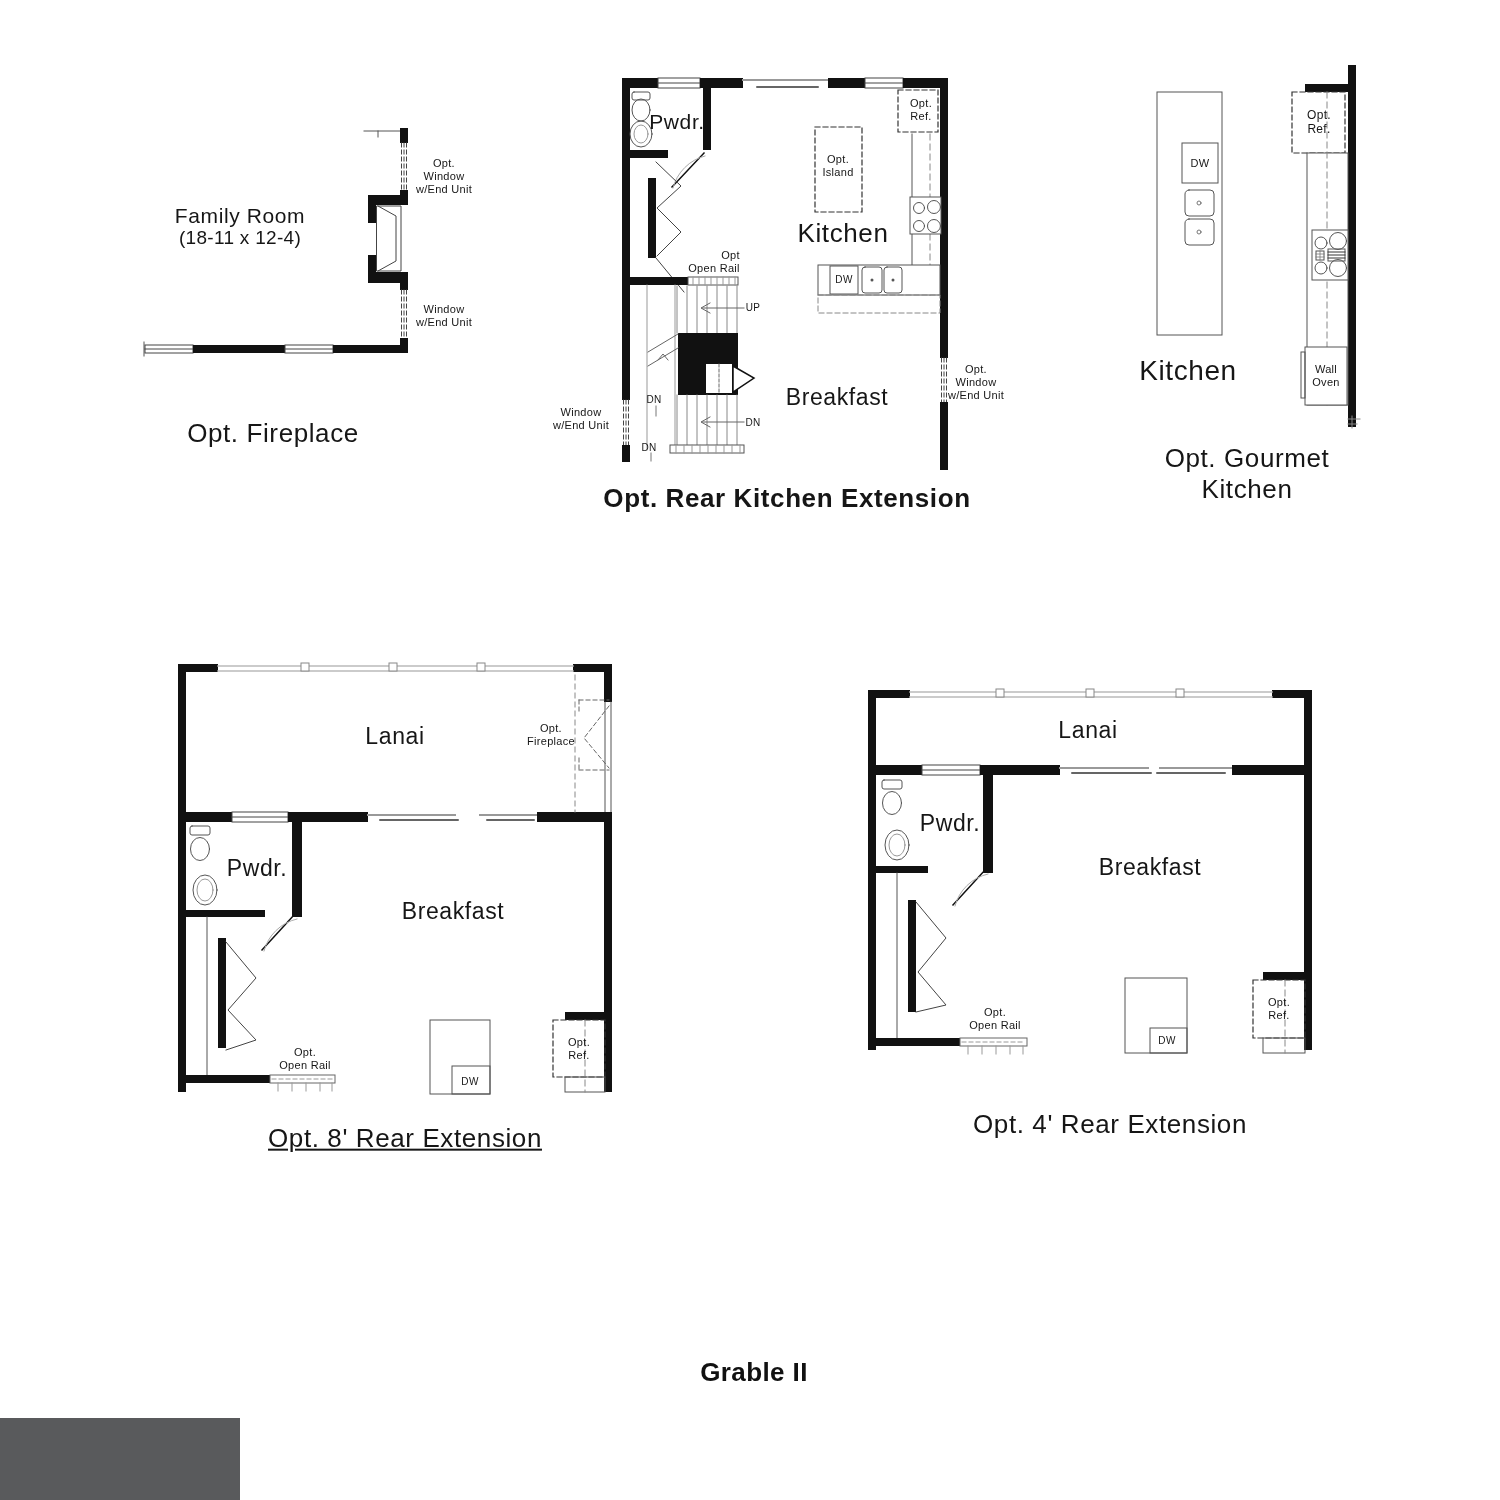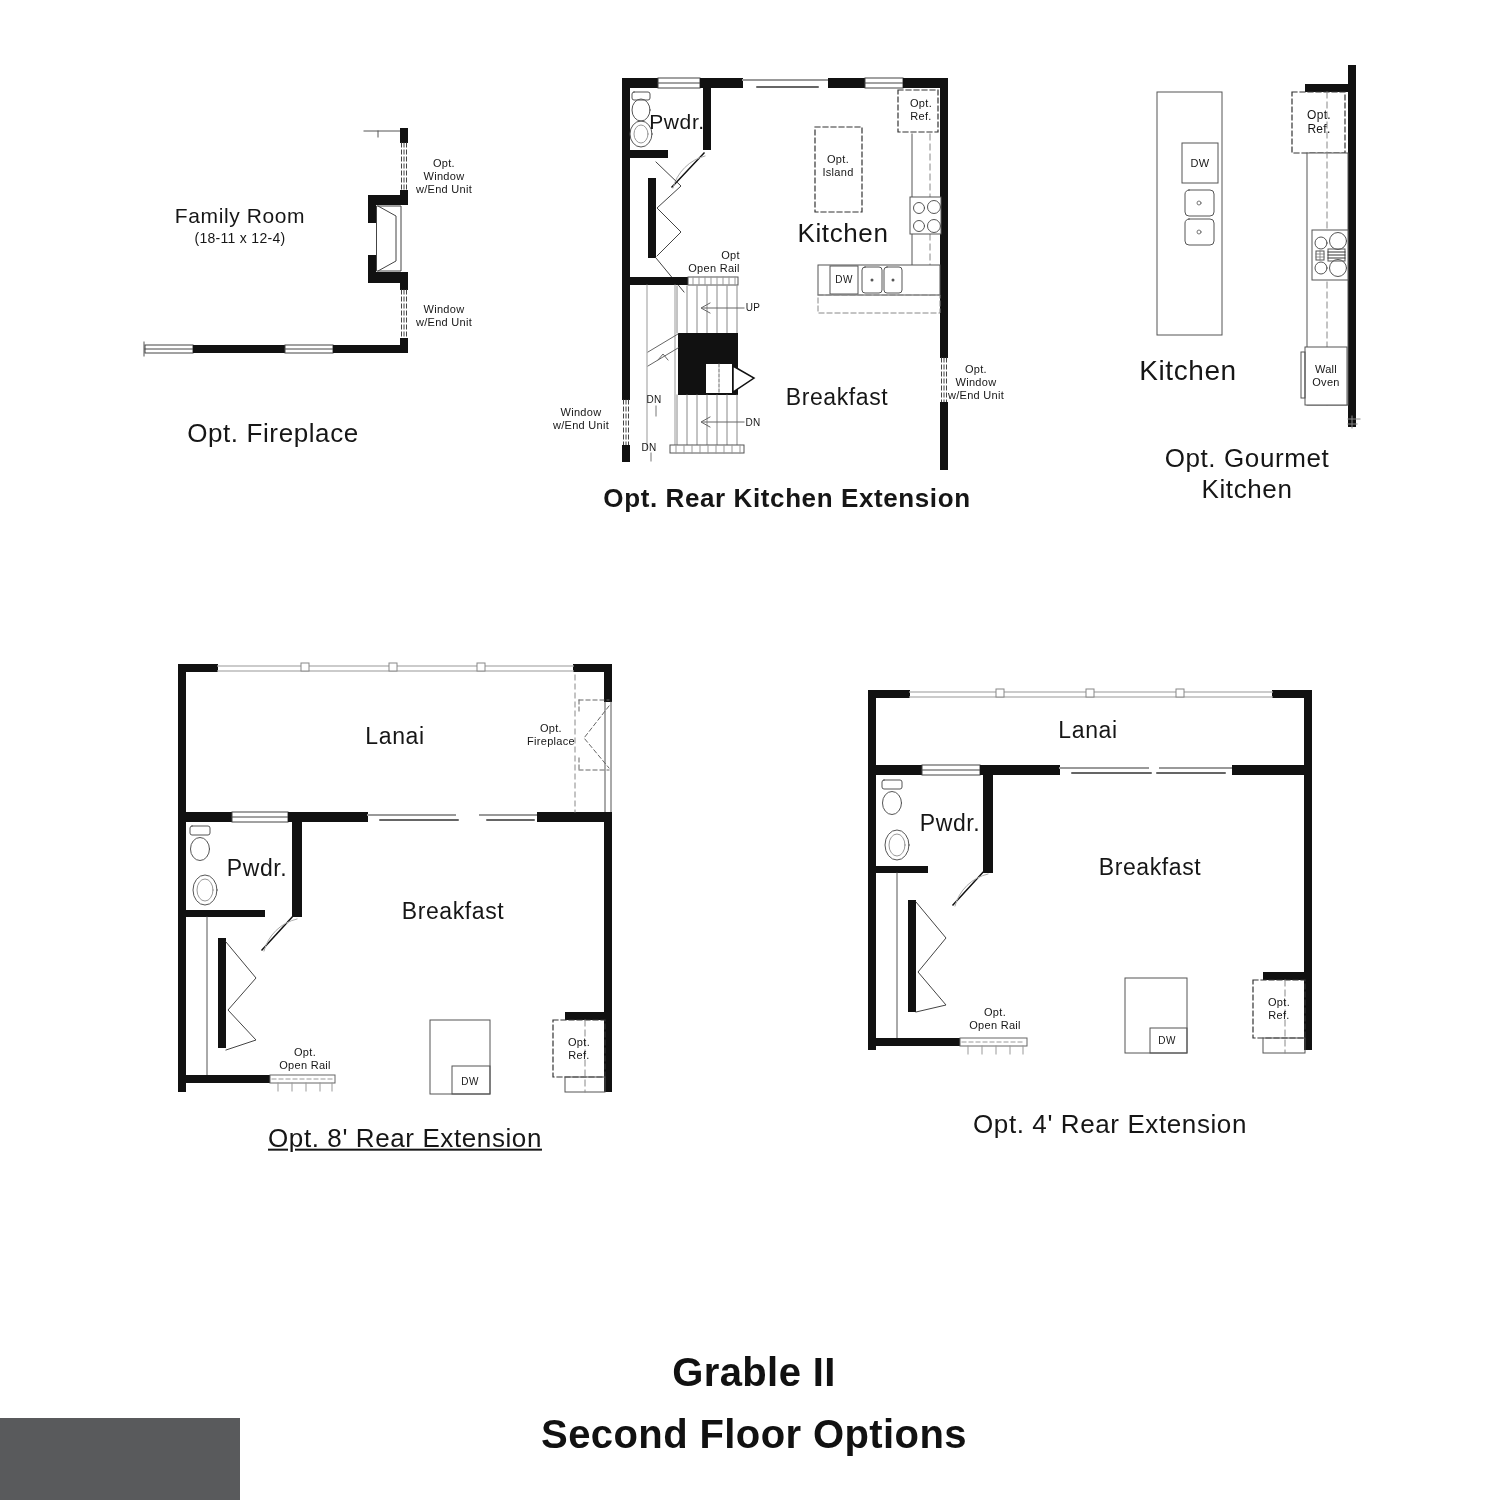--- a/index.html
+++ b/index.html
@@ -4,27 +4,27 @@
 <style>
   html,body{margin:0;padding:0;background:#ffffff;}
   #canvas{position:relative;width:1500px;height:1500px;background:#ffffff;overflow:hidden;
           font-family:"Liberation Sans",sans-serif;color:#161616;}
   #geom{position:absolute;left:0;top:0;}
   .lbl{position:absolute;transform:translate(-50%,-50%);text-align:center;white-space:pre-line;
        color:#161616;line-height:1.18;letter-spacing:.3px;}
   .s10{font-size:10px;}
   .s11{font-size:11px;}
   .s12{font-size:12px;}
-  .s15{font-size:14px;}
+  .s15{font-size:19px;}
   .s21{font-size:21px;letter-spacing:.6px;}
   .s24{font-size:23px;letter-spacing:.6px;}
   .s26{font-size:26px;letter-spacing:.6px;}
   .s28{font-size:28px;letter-spacing:.6px;}
   .caption{font-size:26px;letter-spacing:.6px;}
-  .title-line{position:absolute;transform:translate(-50%,-50%);font-weight:700;font-size:40px;
+  .title-line{position:absolute;transform:translate(-50%,-50%);font-weight:700;font-size:26px;
               letter-spacing:.4px;color:#111;}
   #logo-box{position:absolute;left:0;top:1418px;width:240px;height:82px;background:#595a5c;}
 </style>
 </head>
 <body>
 
 <div id="canvas">
 
 <svg id="geom" width="1500" height="1500" viewBox="0 0 1500 1500">
 
@@ -293,21 +293,20 @@
   <div class="lbl s24" style="left:950px;top:824px;">Pwdr.</div>
   <div class="lbl s24" style="left:1150px;top:868px;">Breakfast</div>
   <div class="lbl s11" style="left:995px;top:1019px;">Opt.
 Open Rail</div>
   <div class="lbl s10" style="left:1167px;top:1041px;">DW</div>
   <div class="lbl s11" style="left:1279px;top:1009px;">Opt.
 Ref.</div>
   <div class="lbl caption" style="left:1110px;top:1124px;">Opt. 4' Rear Extension</div>
 
   <div class="title-line" style="left:754px;top:1372px;">Grable II</div>
-  <div class="title-line" style="left:754px;top:1434px;">Second Floor Options</div>
 
   <div id="logo-box">
     
     
     
     
   </div>
 
 </div>
 

